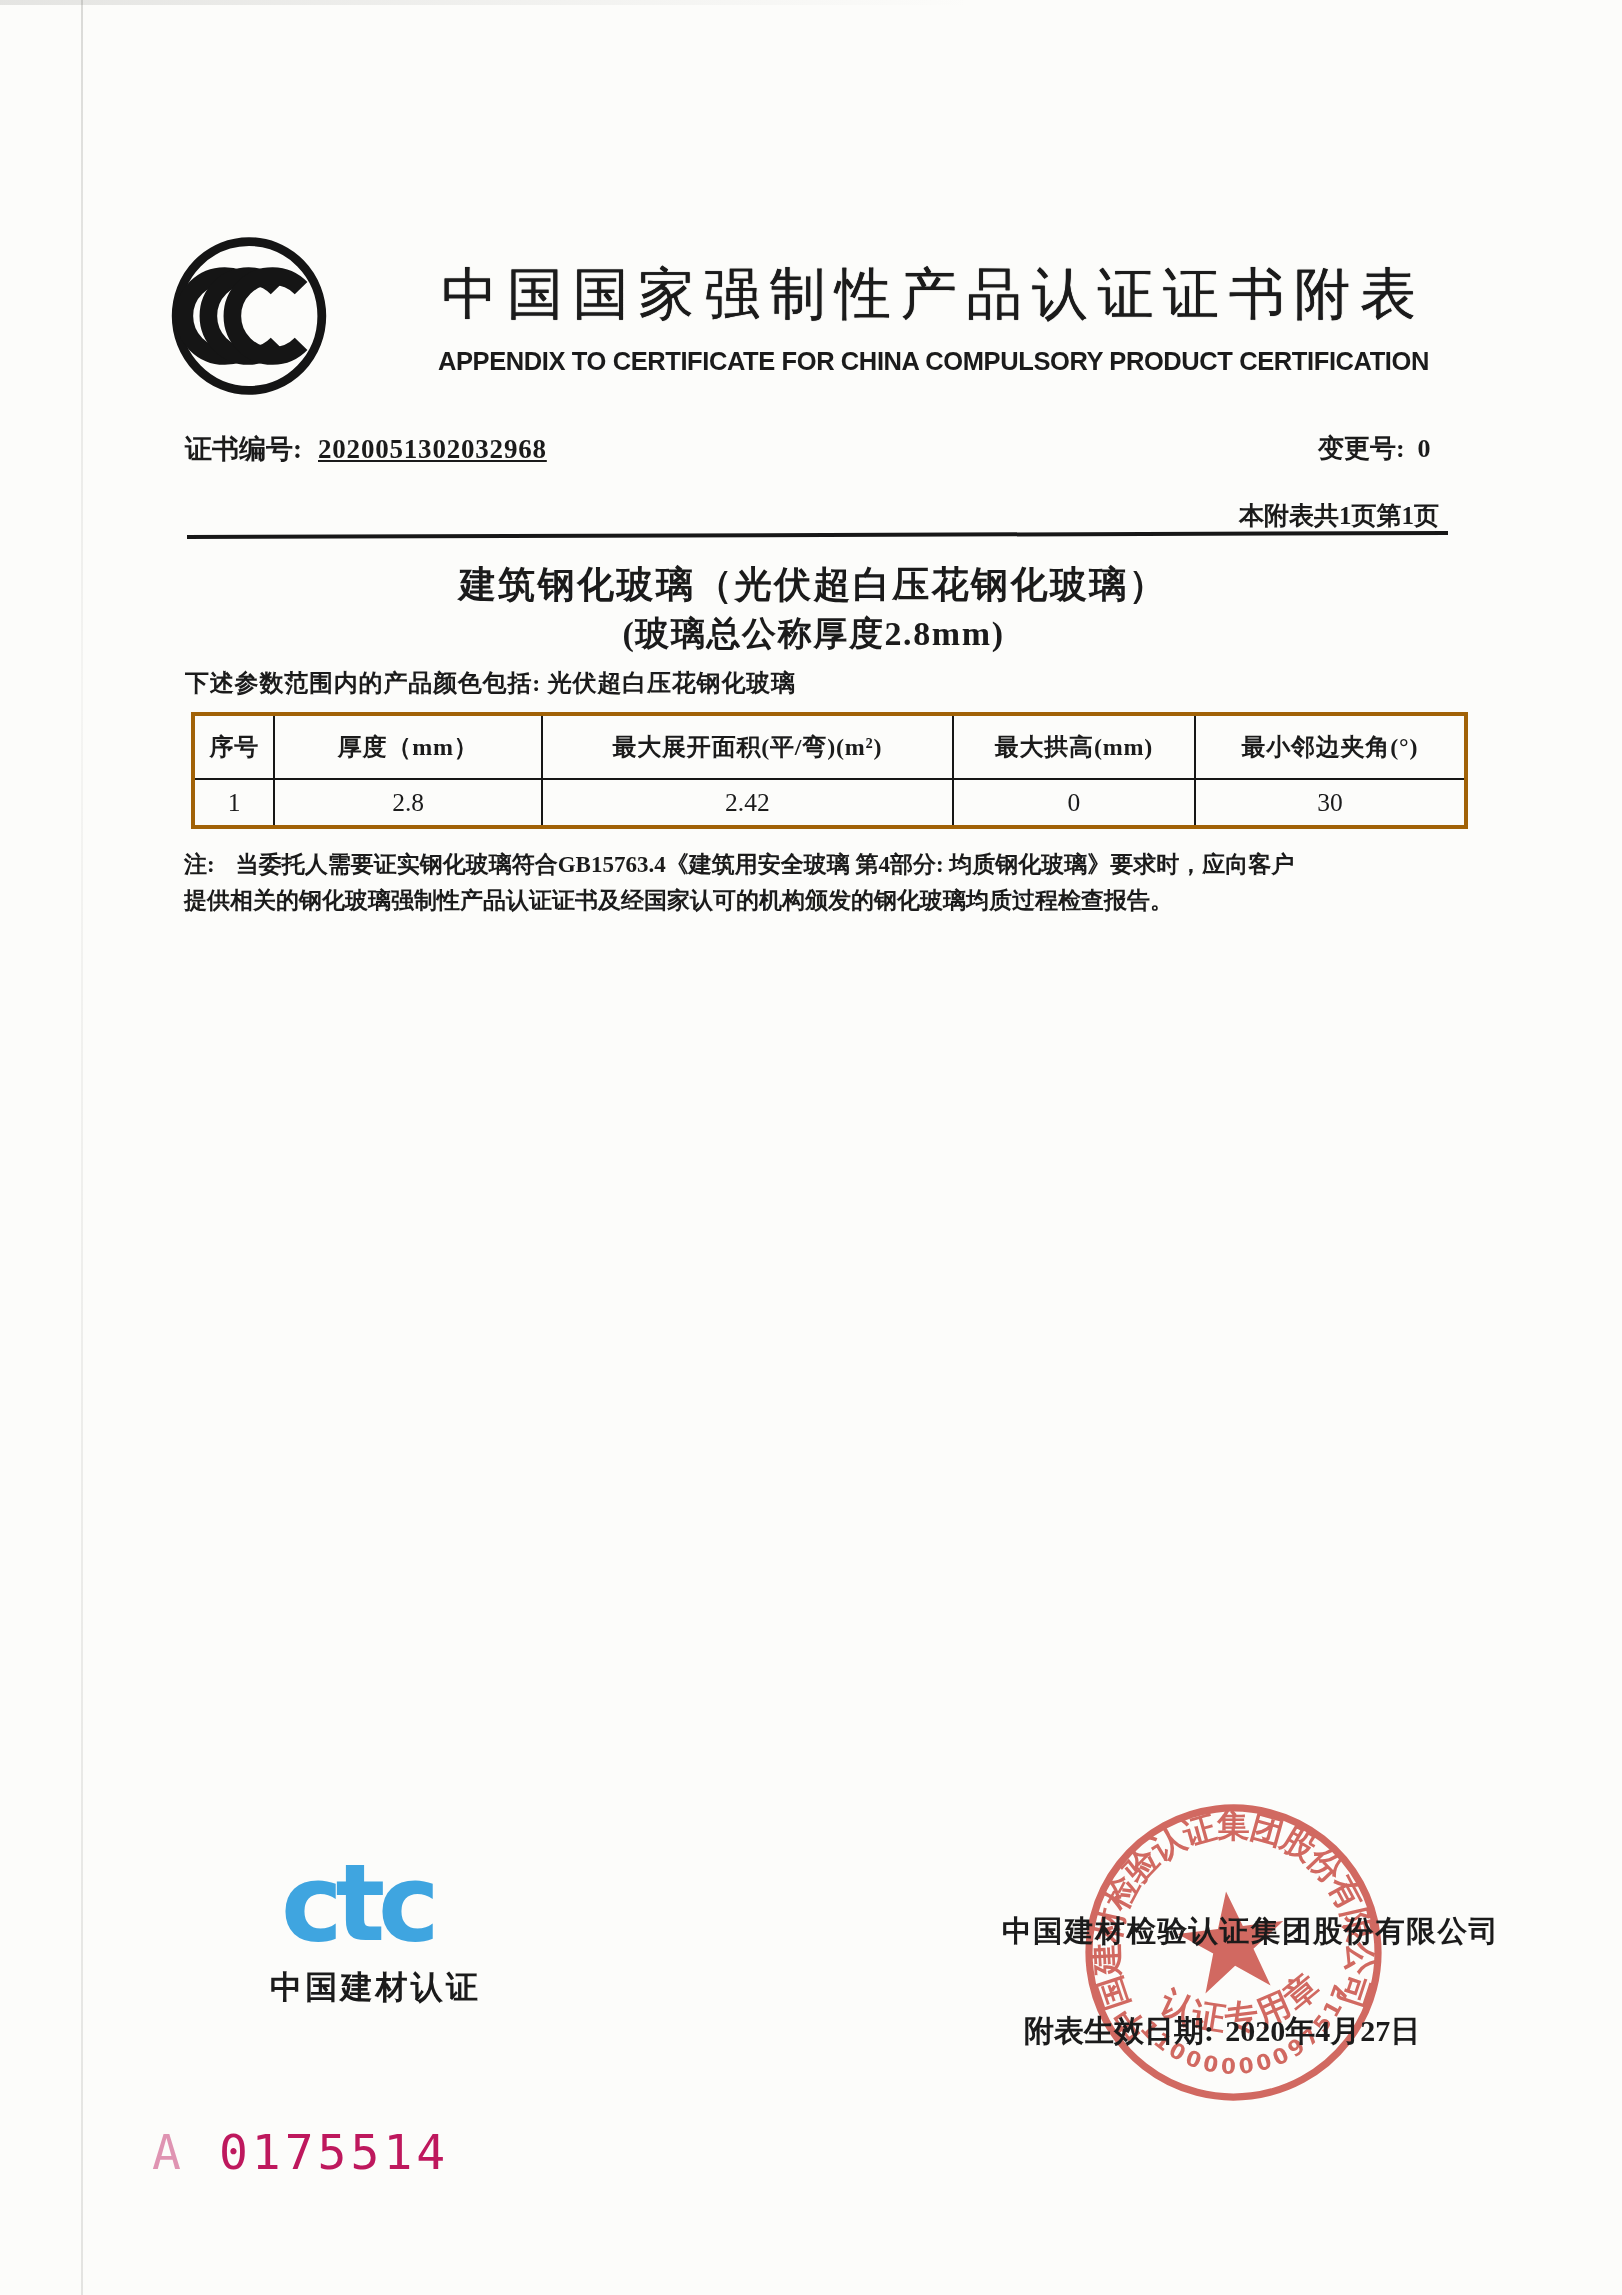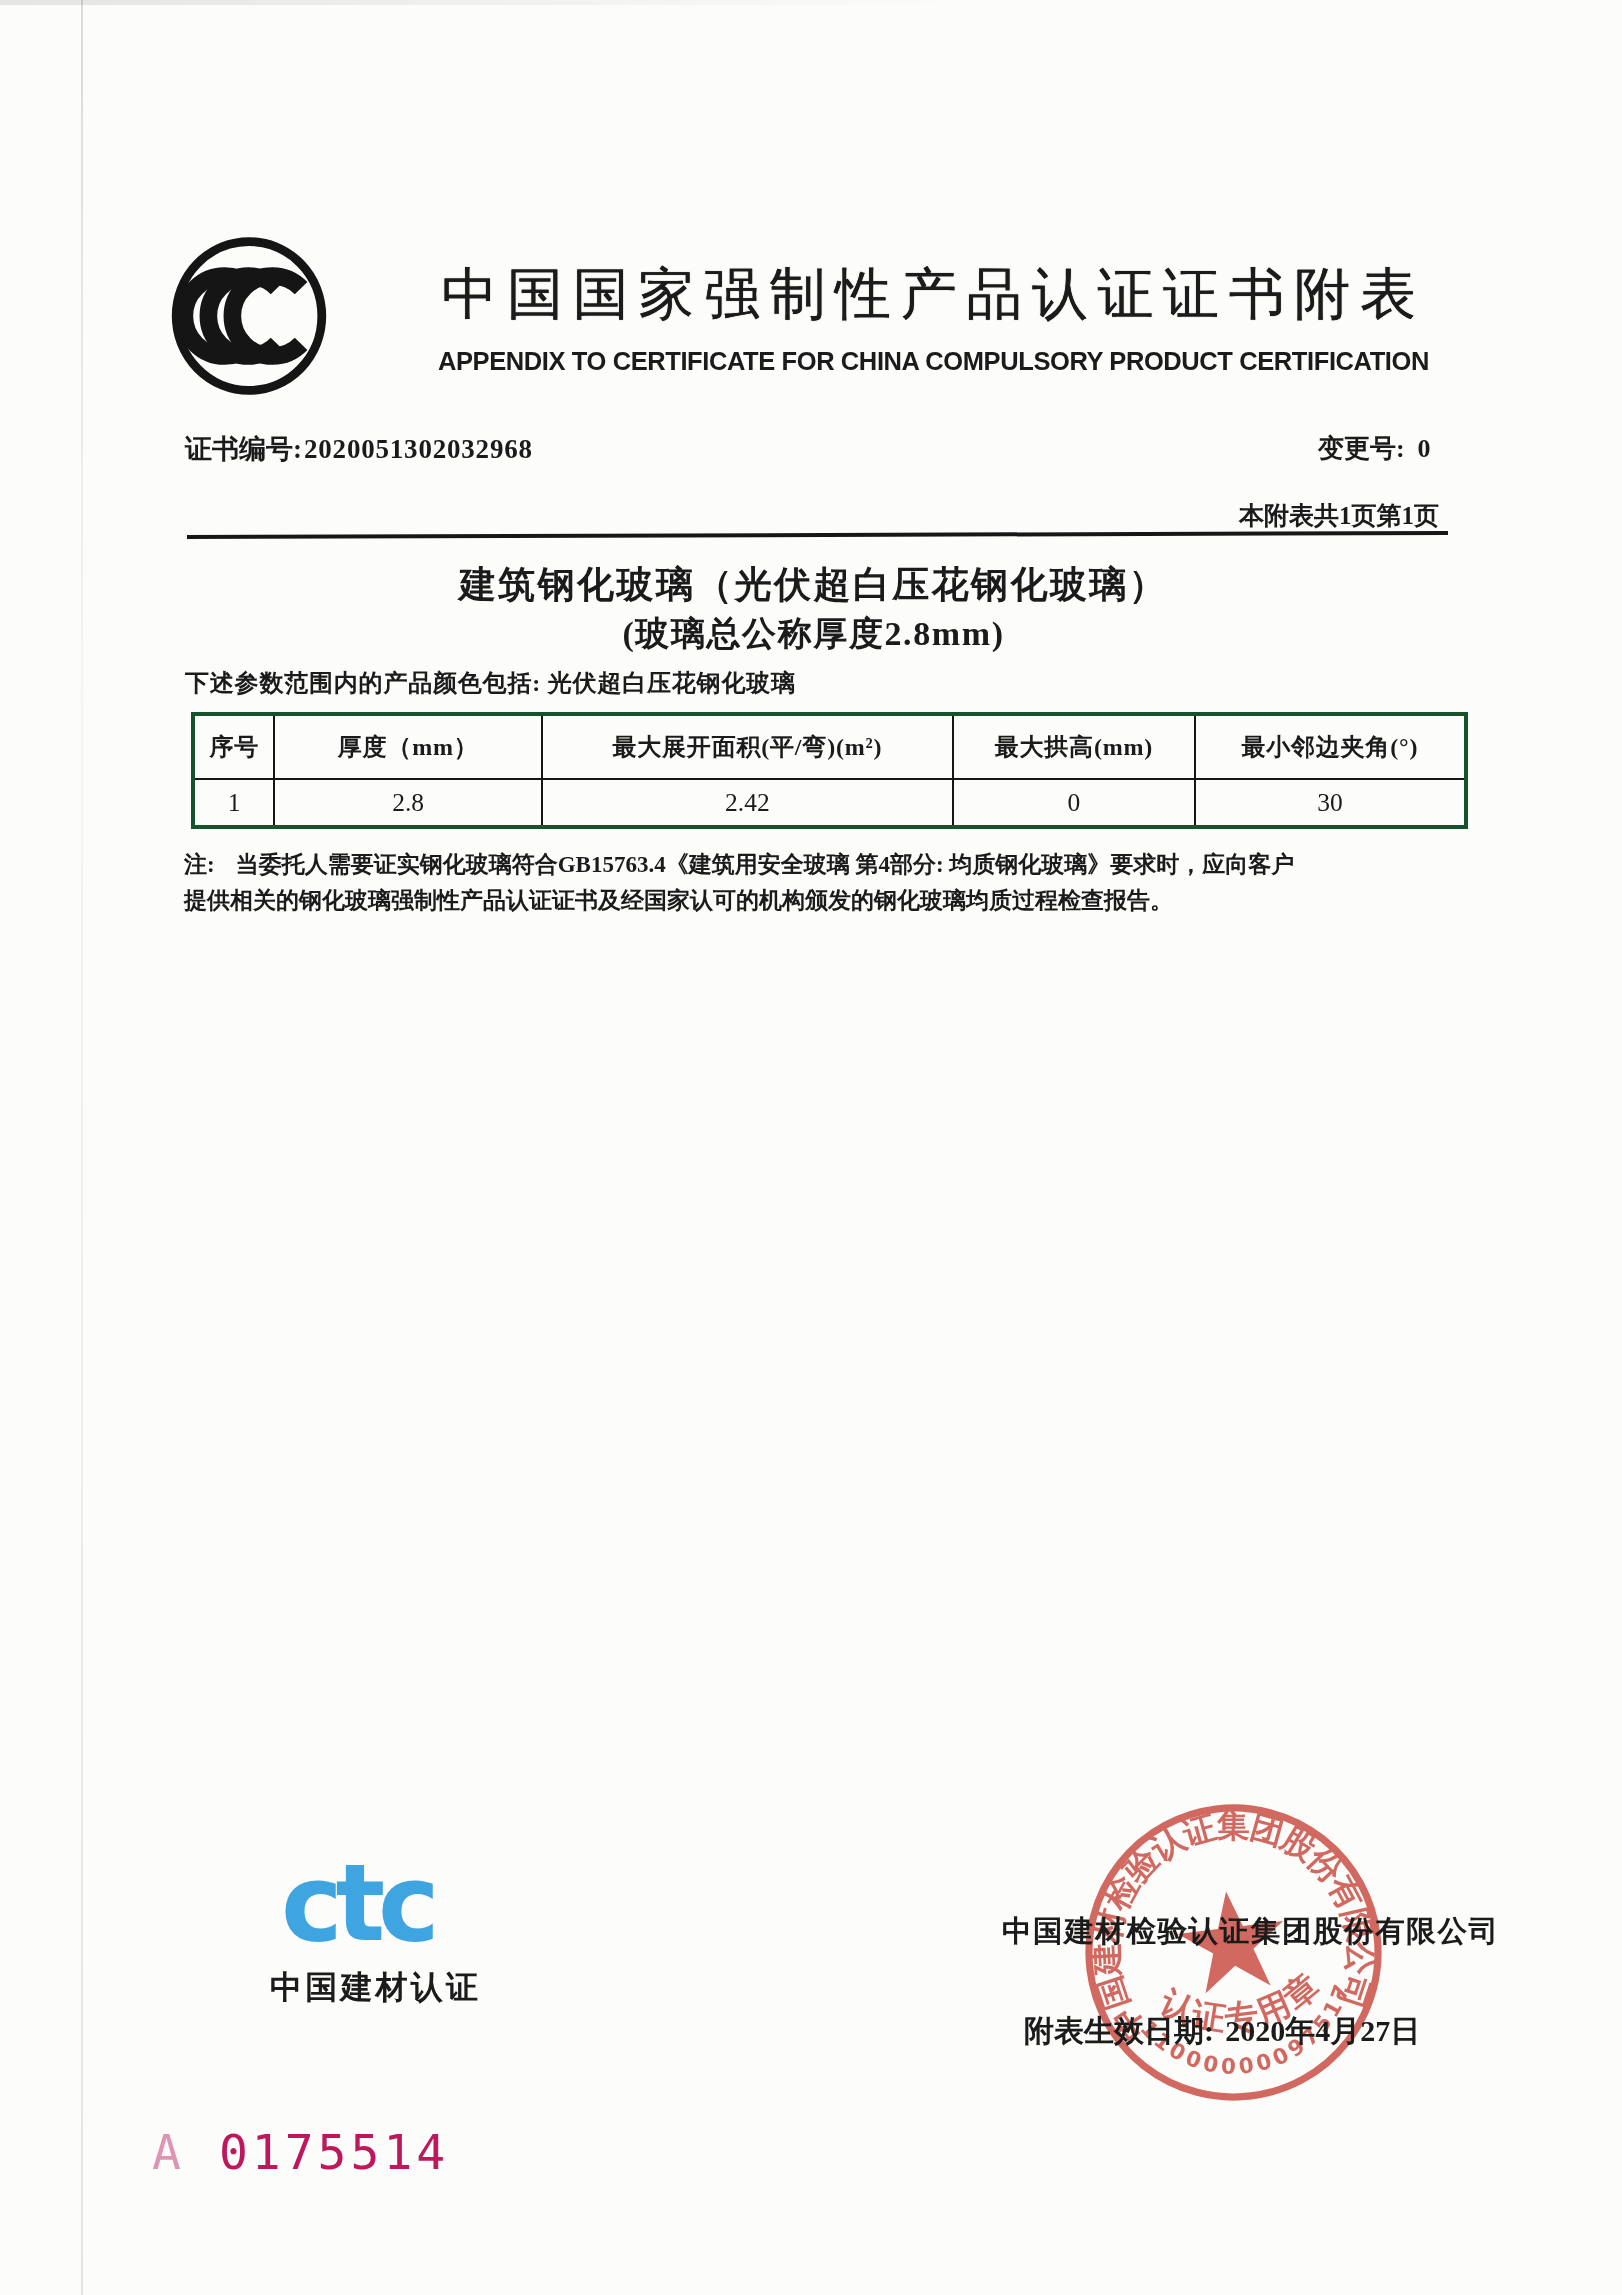--- a/index.html
+++ b/index.html
@@ -23,38 +23,38 @@
     font-size:56px; font-weight:400; letter-spacing:9.6px; white-space:nowrap;
     text-shadow:0 0 0.8px #000;
   }
   .doc-subtitle {
     margin-top:12.8px; font-family:"Liberation Sans","DejaVu Sans",sans-serif;
     font-size:26px; font-weight:600; letter-spacing:-0.4px; white-space:nowrap;
     transform:scaleX(0.98); transform-origin:center;
   }
   
   .cert-no-line { position:absolute; left:185px; top:431px; font-size:27px; font-weight:700; }
-  .cert-no-line .val { margin-left:2px; letter-spacing:0.8px; }
+  .cert-no-line .val { margin-left:16px; letter-spacing:0.8px;text-decoration:underline; }
   .change-no-line { position:absolute; left:1318px; top:431px; font-size:26px; font-weight:700; }
   .change-no-line .val { margin-left:12.8px; }
   .page-info { position:absolute; right:184px; top:499px; font-size:25px; font-weight:700;margin-left:36px; }
   .divider { position:absolute; left:187px; top:533px; width:1261px; height:4px; background:#171717; transform:rotate(-0.18deg); }
   
   .product-title1 { position:absolute; left:335px; top:560px; width:957px; text-align:center;
     font-size:37px; font-weight:700; letter-spacing:2.4px; white-space:nowrap; }
   .product-title2 { position:absolute; left:335px; top:611px; width:957px; text-align:center;
     font-size:34px; font-weight:700; letter-spacing:1.6px; white-space:nowrap; }
   .color-note { position:absolute; left:185px; top:667px; font-size:24px; font-weight:700; letter-spacing:0.8px; }
   
   .params-table {
     position:absolute; left:191px; top:712px; width:1277px;
     border-collapse:collapse; table-layout:fixed; text-align:center;
   }
   .params-table th, .params-table td { border:2.4px solid #161616; padding:0; }
-  .params-table { border:4px solid #14532d; }
+  .params-table { border:4px solid #a16207; }
   .params-table th { height:62px; font-size:24px; font-weight:700; letter-spacing:0.8px; }
   .params-table td { height:45px; font-size:25.5px; font-weight:400; }
   
   .note { position:absolute; left:184px; top:847px; width:1165px; font-size:23px; font-weight:600; line-height:36px; }
   .note .note-label { margin-right:21px; }
   
   .ctc-logo {
     position:absolute; left:281px; top:1842px;
     font-family:"DejaVu Sans","Liberation Sans",sans-serif; font-weight:800;
     font-size:104px; letter-spacing:-7.2px; color:#3FA5E0;

